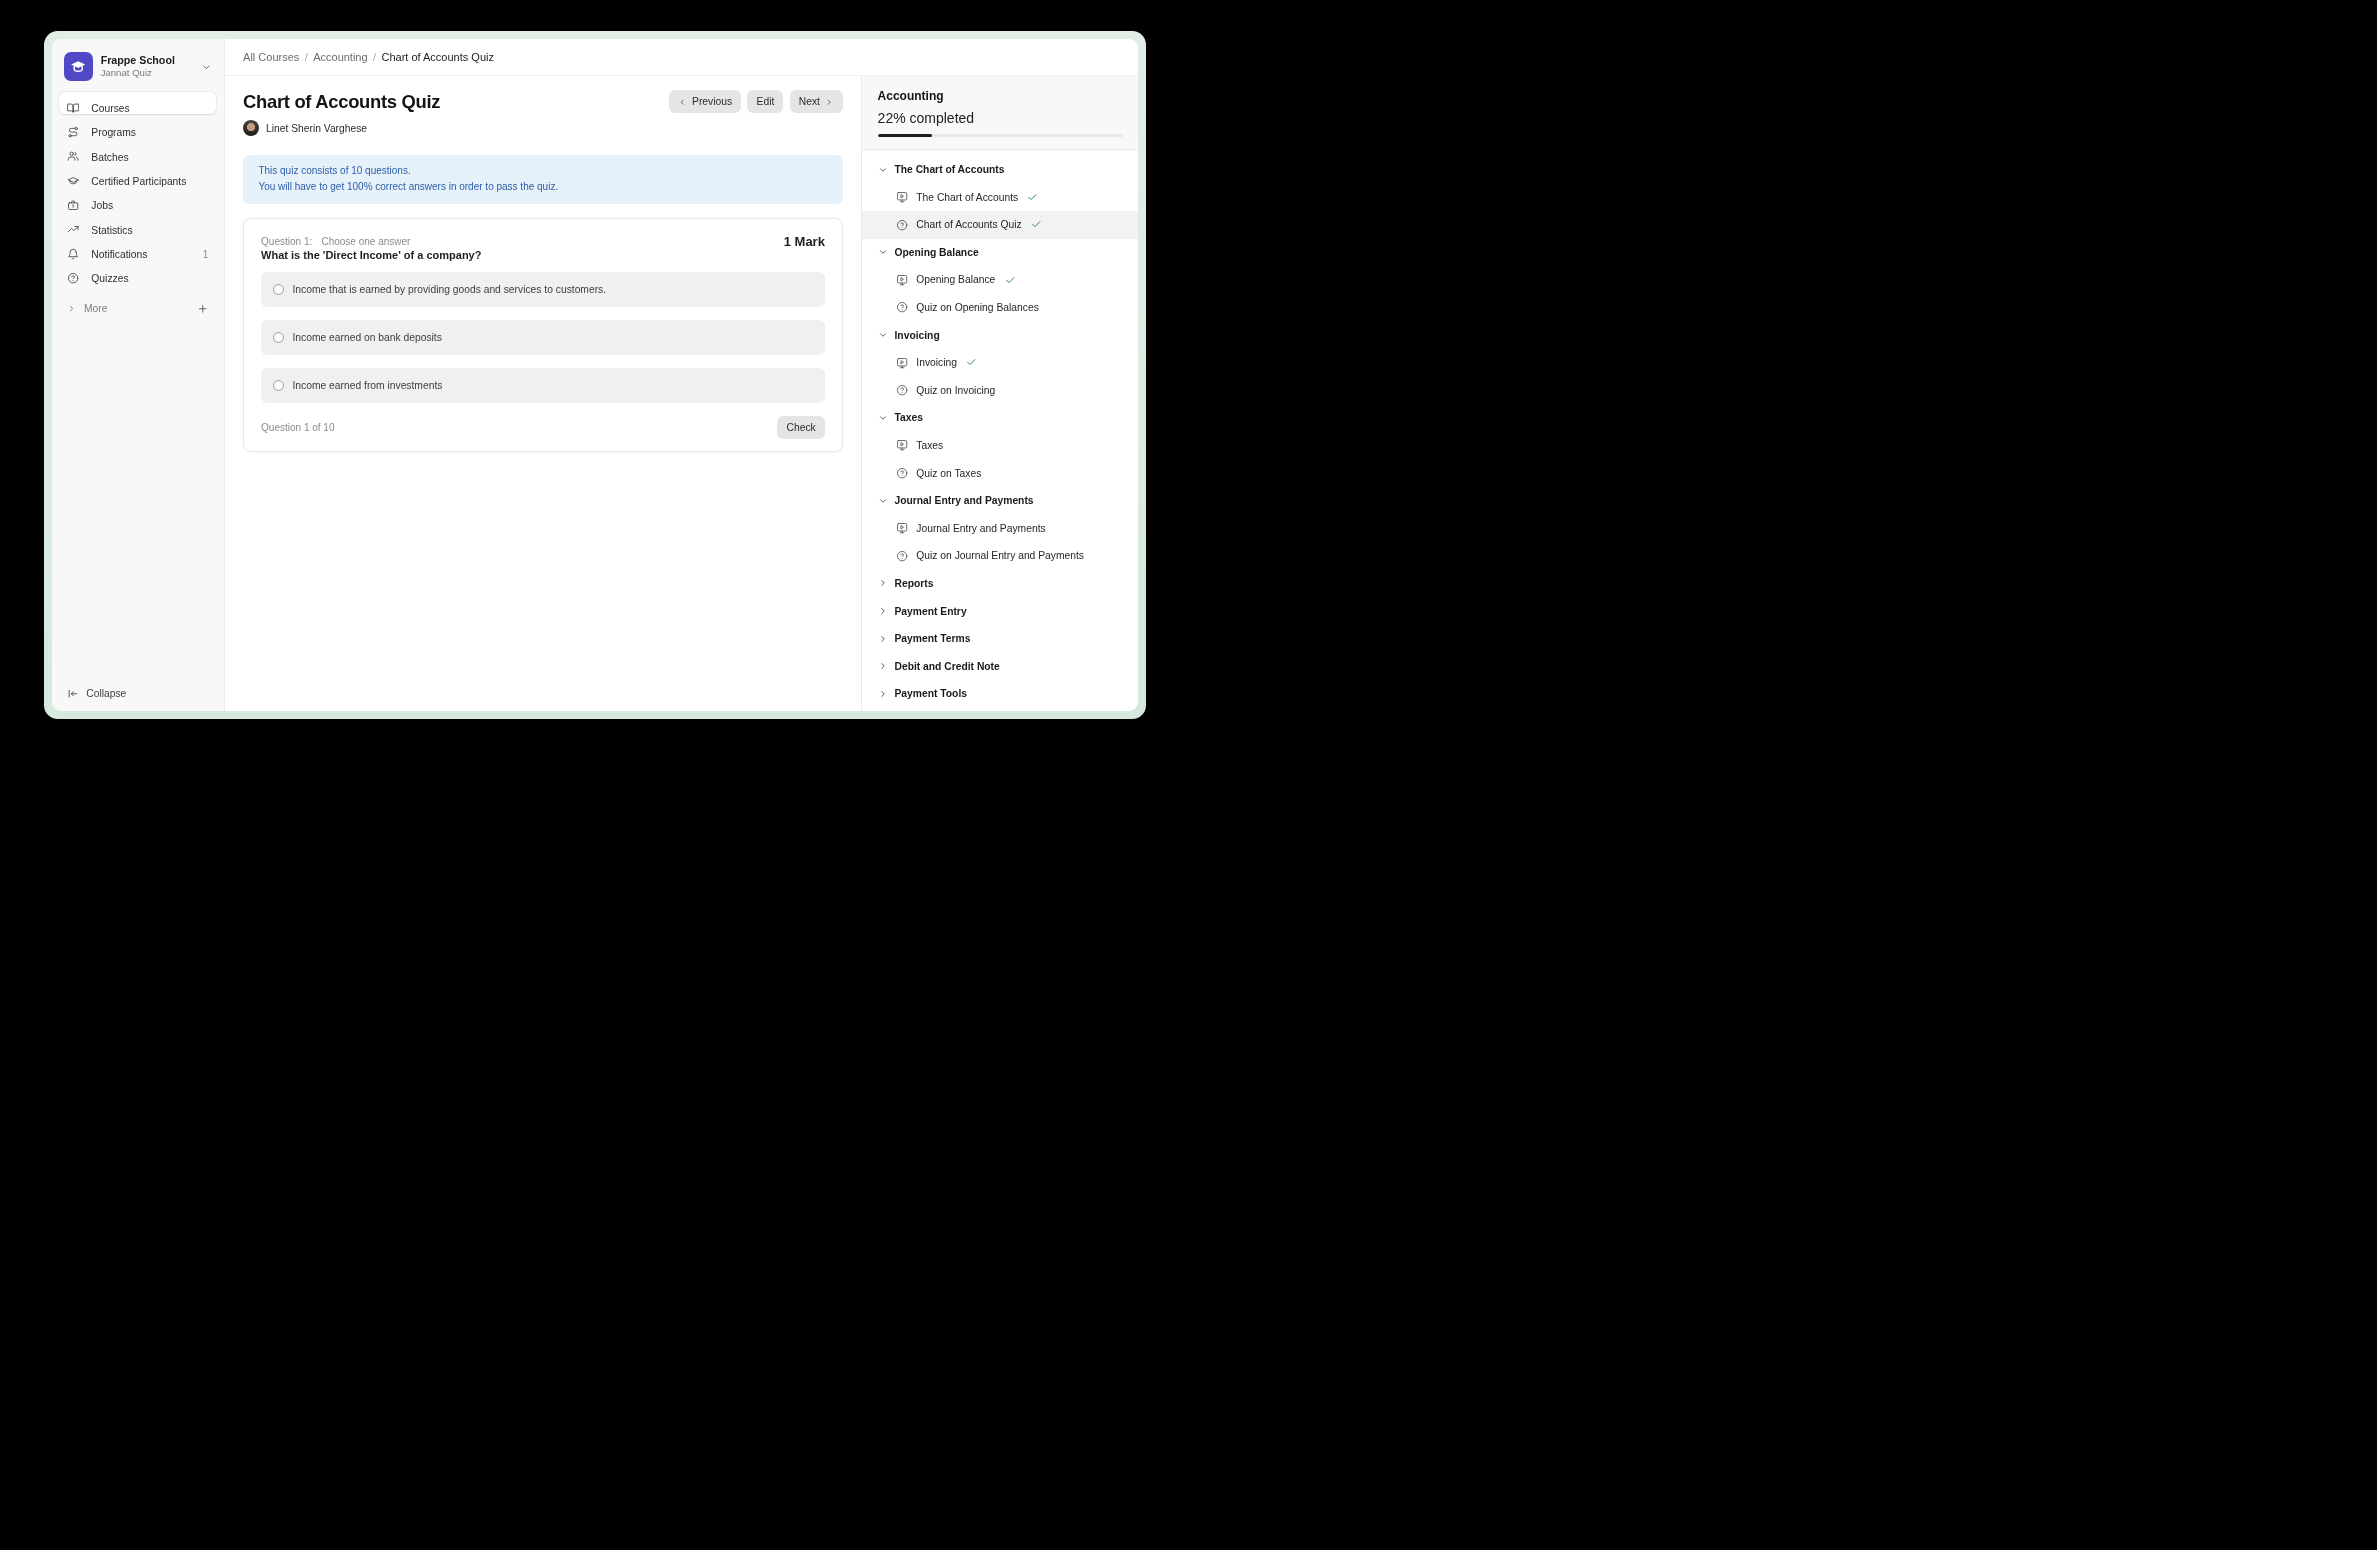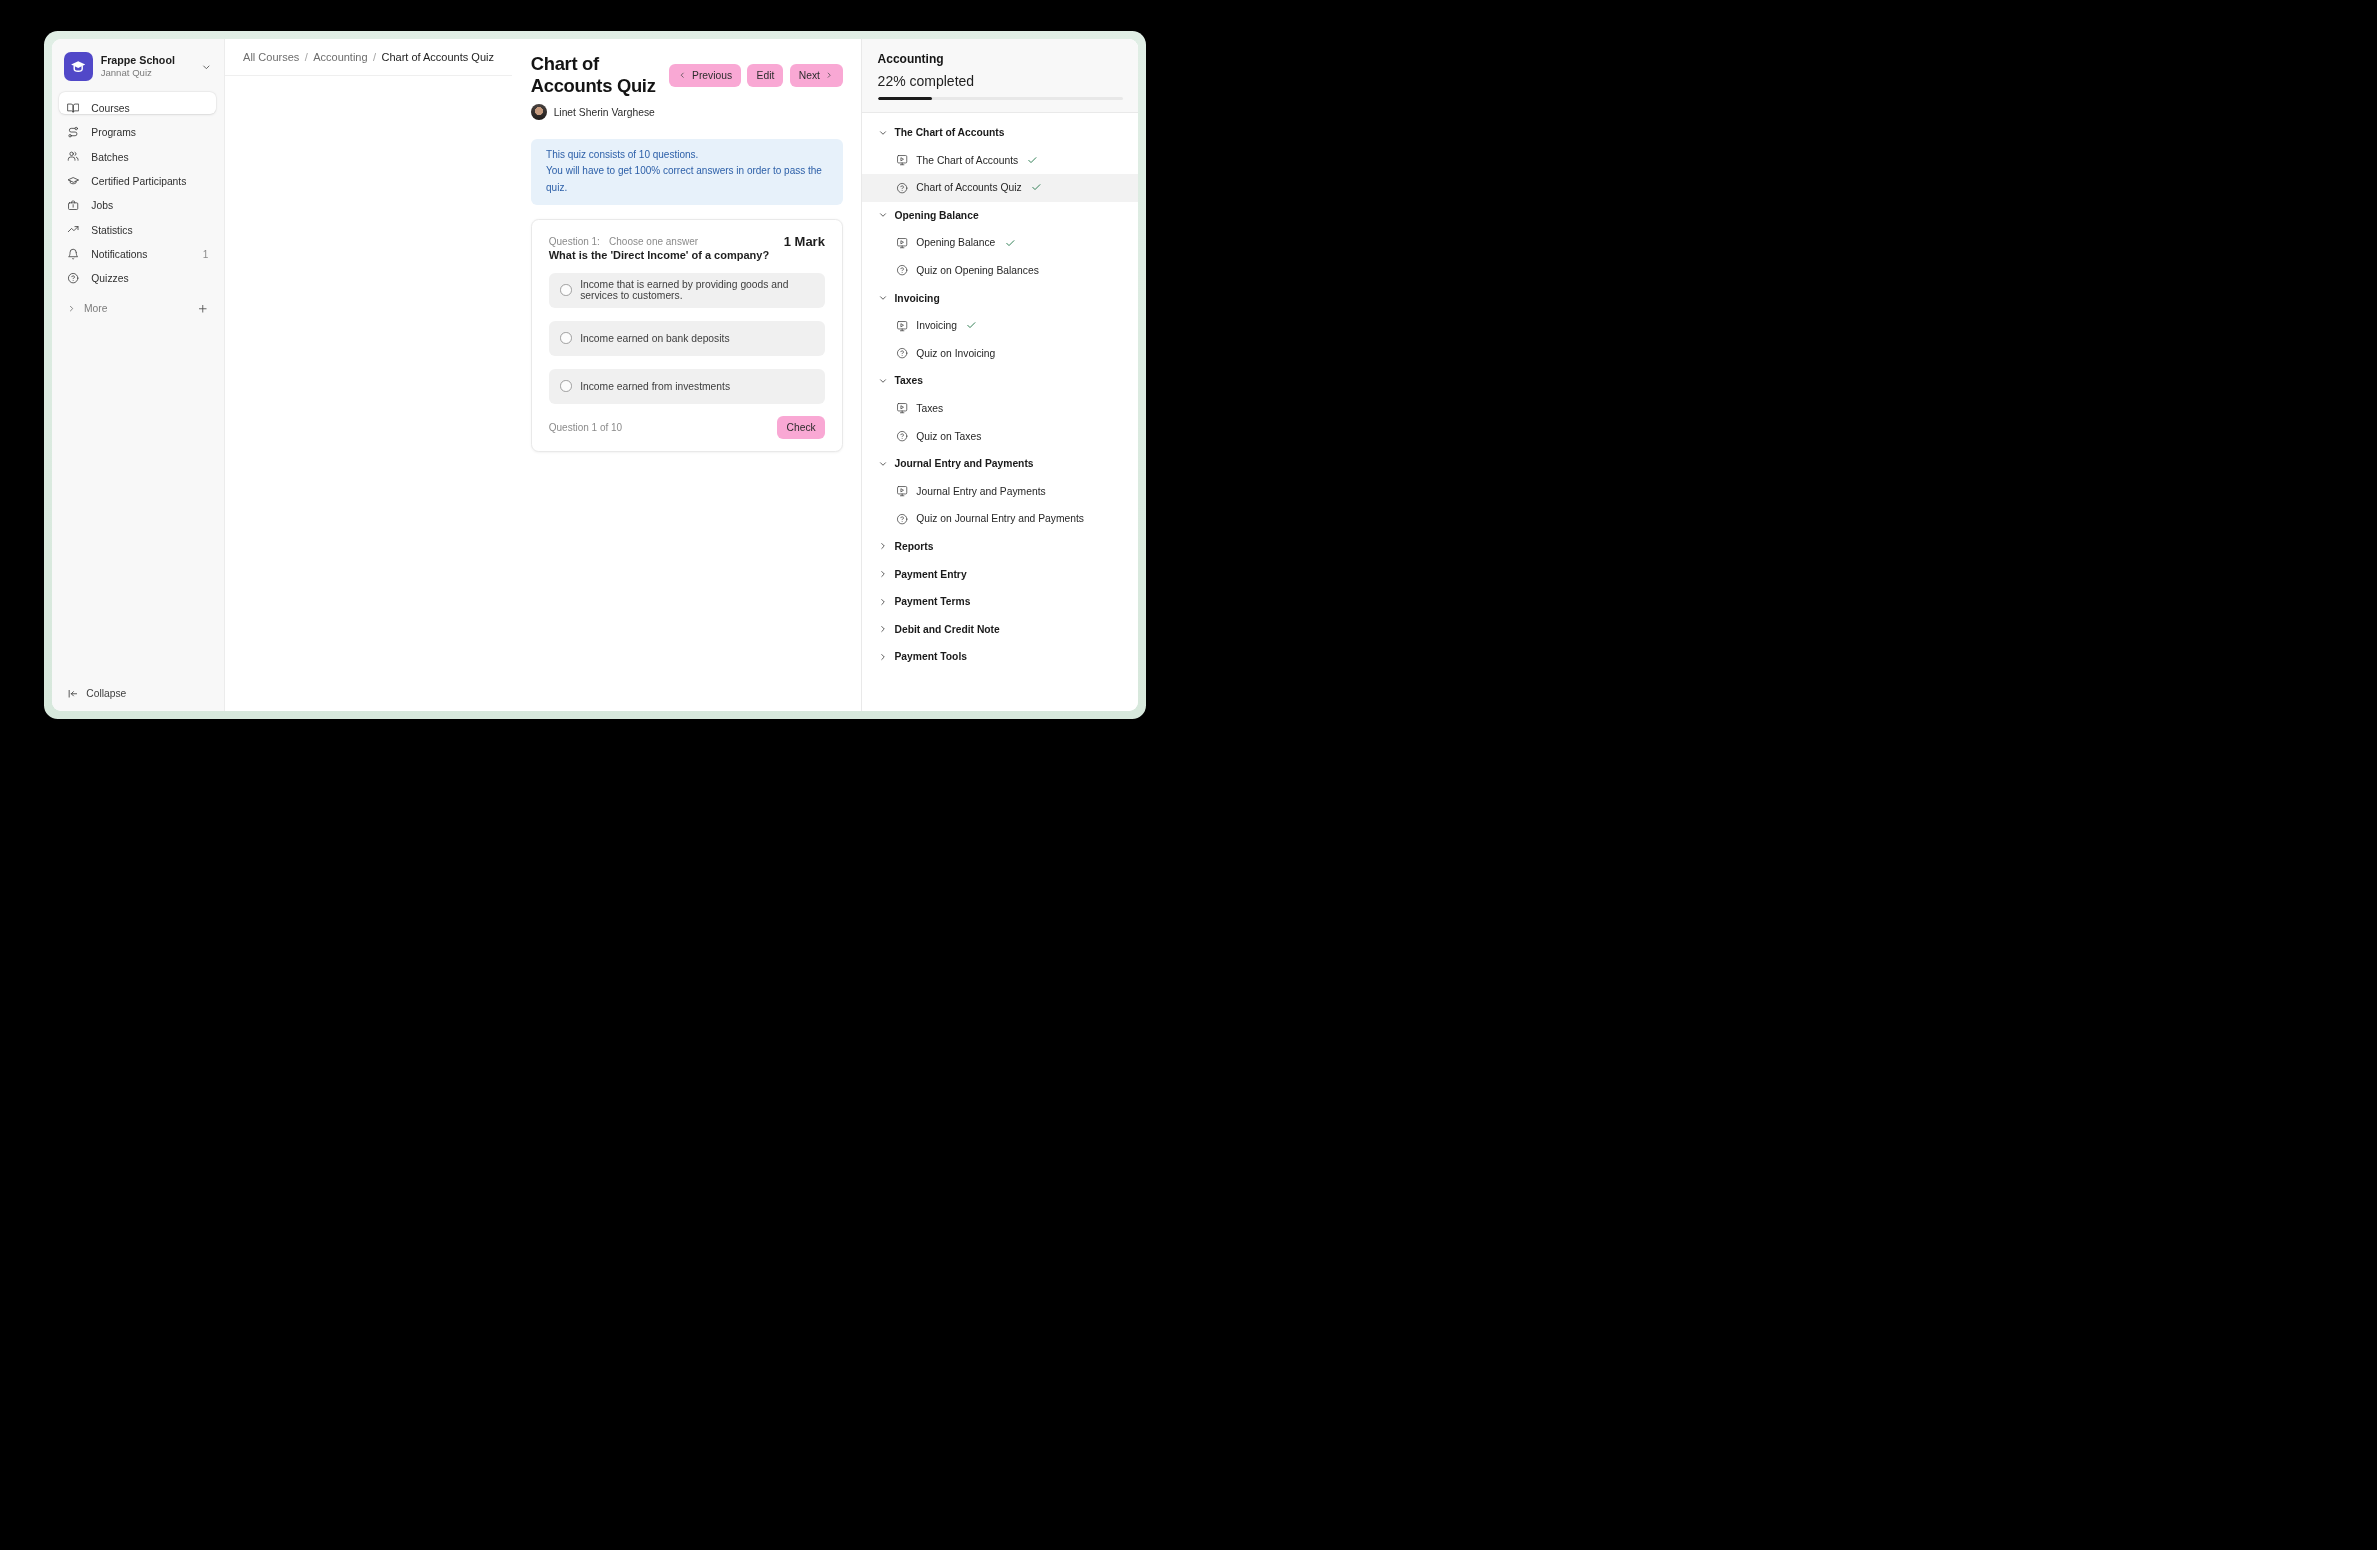--- a/index.html
+++ b/index.html
@@ -25,33 +25,33 @@
   .side-item.active{background:#fff;box-shadow:0 0.8px 2.3px rgba(0,0,0,.10),0 0 0 0.8px rgba(0,0,0,.03);}
   .side-item .icon{color:#3c3c3c;}
   .badge{margin-left:auto;font-size:10px;color:#8a8a8a;}
   .more-row{margin-top:13.8px;height:21.4px;display:flex;align-items:center;gap:7.7px;
             padding:0 7.7px;font-size:10.3px;color:#7c7c7c;cursor:pointer;}
   .more-plus{margin-left:auto;color:#4f4f4f;cursor:pointer;display:flex;}
   .collapse-row{margin-top:auto;display:flex;align-items:center;gap:7.7px;padding:6.1px 7.7px 4.6px;
                 font-size:10.3px;color:#3f3f3f;cursor:pointer;}
 
   
-  .main-col{flex:1;min-width:0;display:flex;flex-direction:row;}
+  .main-col{flex:1;min-width:0;display:flex;flex-direction:column;}
   .crumb-bar{height:36px;flex:none;display:flex;align-items:center;padding:0 18.4px;
              border-bottom:0.8px solid #EFEFEF;font-size:11px;white-space:nowrap;}
   .crumb-link{color:#6d6d6d;cursor:pointer;}
   .crumb-sep{color:#a5a5a5;margin:0 5.4px;}
   .crumb-current{color:#1d1d1d;}
   .body-row{flex:1;display:flex;min-height:0;}
   .content{flex:1;min-width:0;padding:14.6px 18.4px;box-sizing:border-box;}
 
   .title-row{display:flex;align-items:center;justify-content:space-between;}
   .page-title{font-size:18.4px;font-weight:700;letter-spacing:-0.3px;color:#141414;}
   .btn-group{display:flex;gap:6.1px;}
-  .btn{background:#f9a8d4;border:none;border-radius:6.1px;height:23px;padding:0 9.2px;
+  .btn{background:#e5e5e5;border:none;border-radius:6.1px;height:23px;padding:0 9.2px;
        display:inline-flex;align-items:center;gap:5.4px;font-size:10.3px;color:#2c2c2c;
        font-family:inherit;cursor:pointer;}
   .btn .icon{color:#4a4a4a;}
   .author-row{display:flex;align-items:center;gap:6.9px;margin-top:6.9px;}
   .avatar{width:16px;height:16px;border-radius:50%;flex:none;
           background:radial-gradient(circle at 50% 44%,#c49a7e 0 34%,rgba(0,0,0,0) 36%),
                      linear-gradient(180deg,#4a4441,#1f1c1a);
           box-shadow:0 0 0 0.8px rgba(0,0,0,.06) inset;}
   .author-name{font-size:10.3px;color:#2b2b2b;}
 

